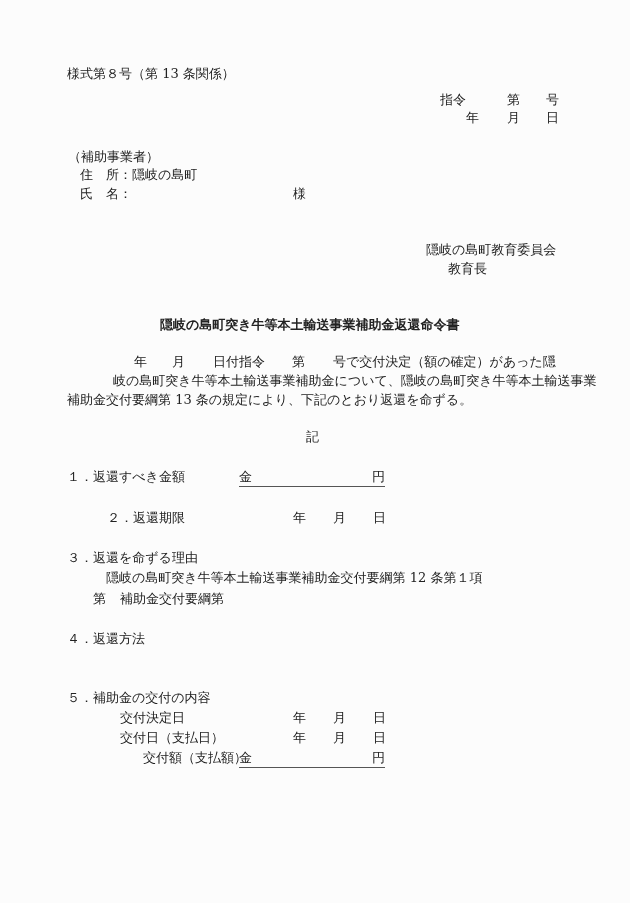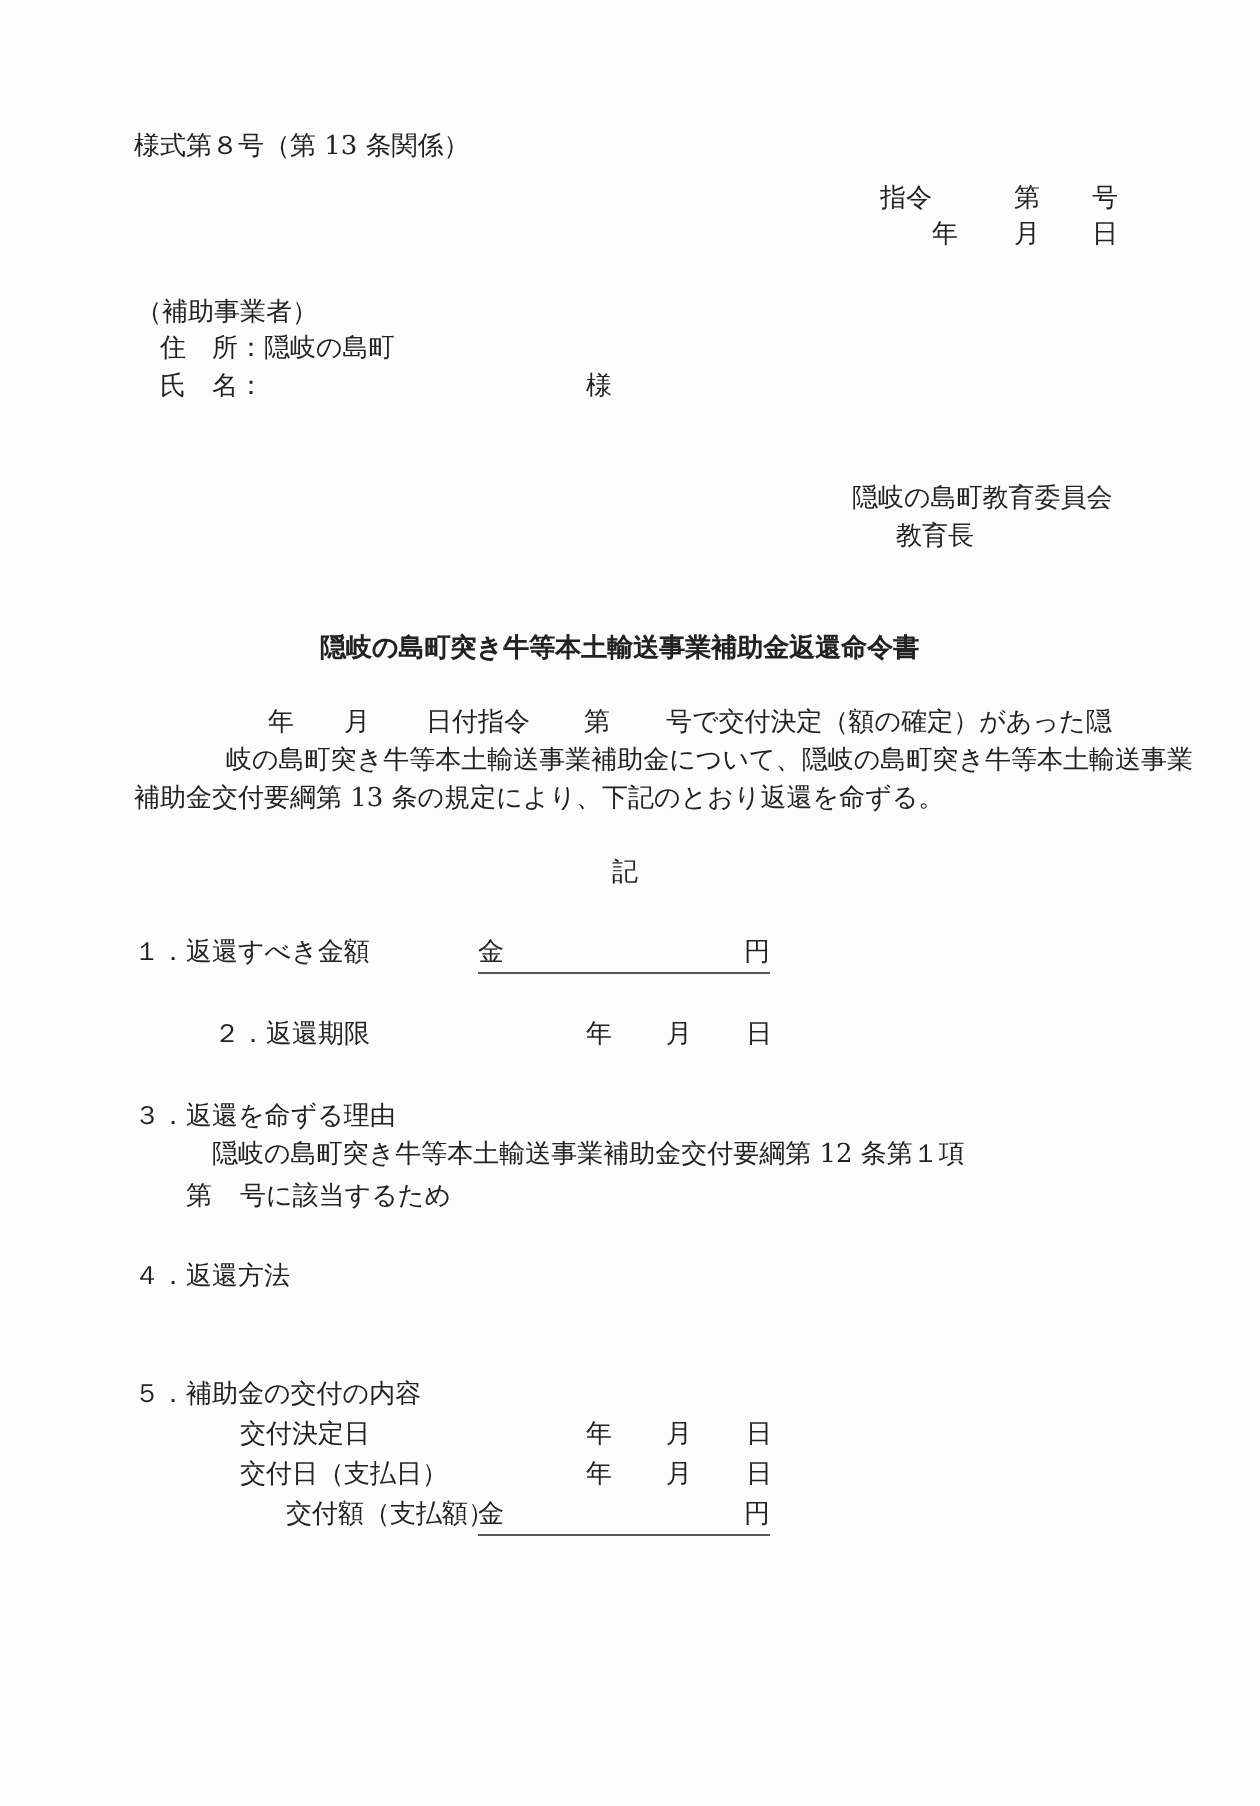--- a/index.html
+++ b/index.html
@@ -53,21 +53,21 @@
   </div>
 
   <div class="abs" style="left:67px;top:509px;margin-left:40px;">２．返還期限</div>
   <div class="abs" style="left:293px;top:509px;">年</div>
   <div class="abs" style="left:333px;top:509px;">月</div>
   <div class="abs" style="left:373px;top:509px;">日</div>
 
   <div class="abs" style="left:67px;top:549px;font-family:Liberation Serif, serif;">３．返還を命ずる理由</div>
   <div class="abs" style="left:106px;top:569px;">隠岐の島町突き牛等本土輸送事業補助金交付要綱第 12 条第１項</div>
   <div class="abs" style="left:93px;top:590px;">第</div>
-  <div class="abs" style="left:120px;top:590px;">号に該当するため</div>
+  <div class="abs" style="left:120px;top:590px;">補助金交付要綱第</div>
 
   <div class="abs" style="left:67px;top:630px;">４．返還方法</div>
 
   <div class="abs" style="left:67px;top:689px;">５．補助金の交付の内容</div>
 
   <div class="abs" style="left:120px;top:709px;">交付決定日</div>
   <div class="abs" style="left:293px;top:709px;">年</div>
   <div class="abs" style="left:333px;top:709px;">月</div>
   <div class="abs" style="left:373px;top:709px;">日</div>
 

